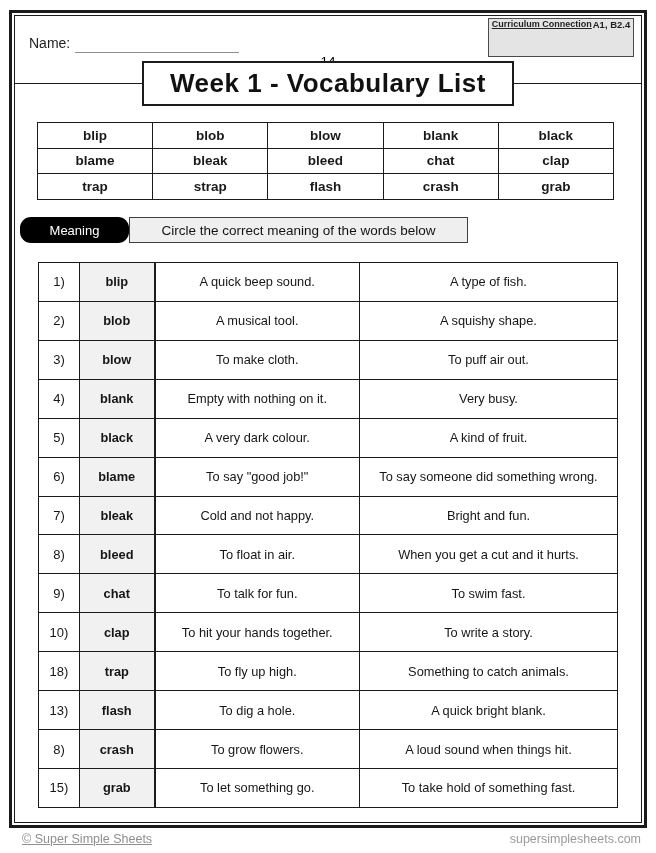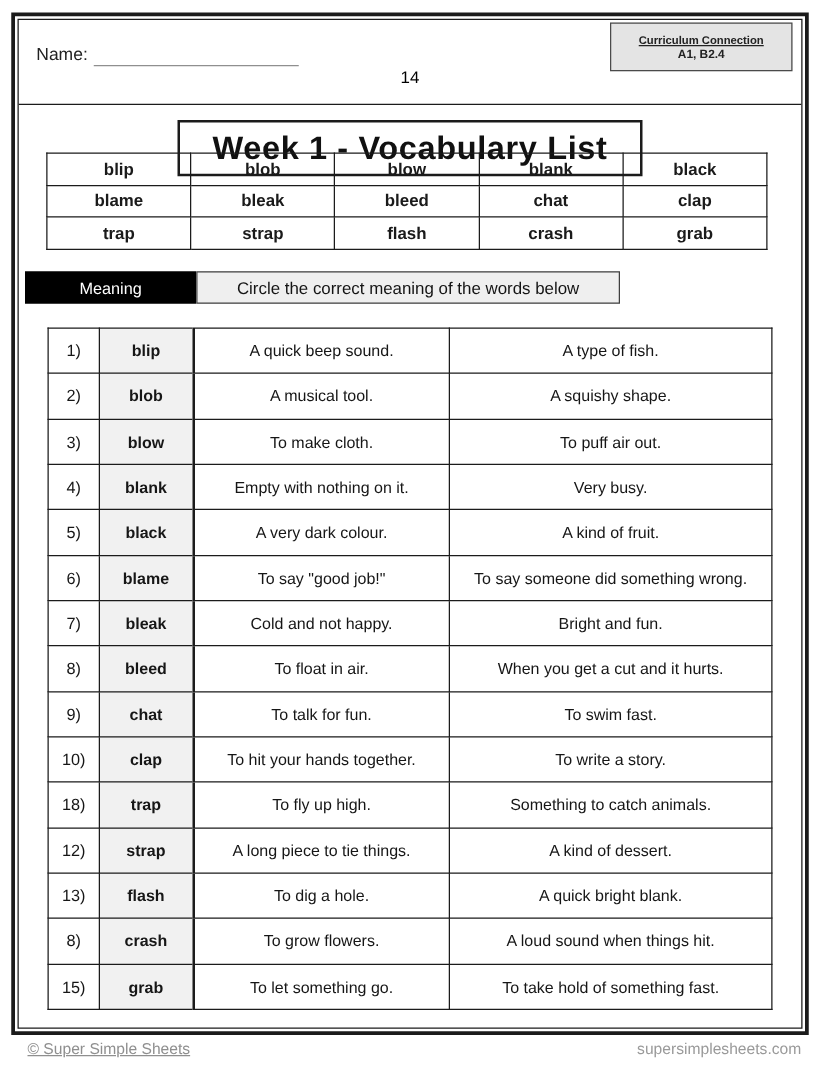--- a/index.html
+++ b/index.html
@@ -13,49 +13,49 @@
   }
   .sheet-inner{position:absolute;inset:2px;border:1.5px solid #1b1b1b;}
 
   
   .name-row{position:absolute;left:14px;top:19px;font-size:14px;color:#222;}
   .name-line{position:absolute;left:60px;top:36px;width:164px;border-bottom:1.5px solid #8f8f8f;}
   .page-number{position:absolute;left:0;right:0;top:21px;text-align:center;font-size:13.5px;color:#000000;margin-top:17px;}
   .curriculum-box{
     position:absolute;top:2px;right:7px;width:146px;height:39px;background:#e4e4e4;
     border:1.5px solid #4a4a4a;box-sizing:border-box;text-align:center;
-    display:flex;flex-direction:column;justify-content:center;gap:1px;
+    display:flex;flex-direction:row;justify-content:center;gap:1px;
   }
   .curriculum-title{font-size:9px;font-weight:bold;text-decoration:underline;color:#222;}
   .curriculum-codes{font-size:9.5px;font-weight:bold;color:#222;}
 
   
   .title-line{position:absolute;left:0;right:0;top:67px;border-top:1.5px solid #1b1b1b;}
   .title-box{
     position:absolute;top:45px;left:50%;transform:translateX(-50%);
     width:372px;height:45px;background:#fff;border:2.5px solid #1b1b1b;box-sizing:border-box;
     display:flex;align-items:center;justify-content:center;
-    font-size:26px;font-weight:bold;letter-spacing:0.5px;color:#111;margin-top:35px;
+    font-size:26px;font-weight:bold;letter-spacing:0.5px;color:#111;
   }
 
   
   .word-bank{
     position:absolute;left:22px;top:106px;width:577px;
     border-collapse:collapse;table-layout:fixed;
   }
   .word-bank td{
     border:1.7px solid #1b1b1b;height:22.5px;text-align:center;
     font-size:13.5px;font-weight:600;color:#1a1a1a;
   }
 
   
   .meaning-bar{position:absolute;left:5px;top:201px;height:26px;display:flex;}
   .meaning-label{
-    width:137px;background:#000;color:#fff;display:flex;align-items:center;
-    justify-content:center;font-size:13px;
+    width:109px;background:#000;color:#fff;display:flex;align-items:center;
+    justify-content:center;font-size:13px;border-radius:11px;
   }
   .instruction{
     width:339px;background:#efefef;border:1.5px solid #3f3f3f;box-sizing:border-box;
     display:flex;align-items:center;justify-content:center;font-size:13.5px;color:#141414;
   }
 
   
   .quiz{
     position:absolute;left:23px;top:246px;width:579px;height:546px;
     border-collapse:collapse;table-layout:fixed;
@@ -188,26 +188,20 @@
             <td class="opt-a">To hit your hands together.</td>
             <td class="opt-b">To write a story.</td>
           </tr>
           <tr>
             <td class="num-cell">18)</td>
             <td class="word-cell">trap</td>
             <td class="opt-a">To fly up high.</td>
             <td class="opt-b">Something to catch animals.</td>
           </tr>
           <tr>
-            <td class="num-cell">12)</td>
-            <td class="word-cell">strap</td>
-            <td class="opt-a">A long piece to tie things.</td>
-            <td class="opt-b">A kind of dessert.</td>
-          </tr>
-          <tr>
             <td class="num-cell">13)</td>
             <td class="word-cell">flash</td>
             <td class="opt-a">To dig a hole.</td>
             <td class="opt-b">A quick bright blank.</td>
           </tr>
           <tr>
             <td class="num-cell">8)</td>
             <td class="word-cell">crash</td>
             <td class="opt-a">To grow flowers.</td>
             <td class="opt-b">A loud sound when things hit.</td>

